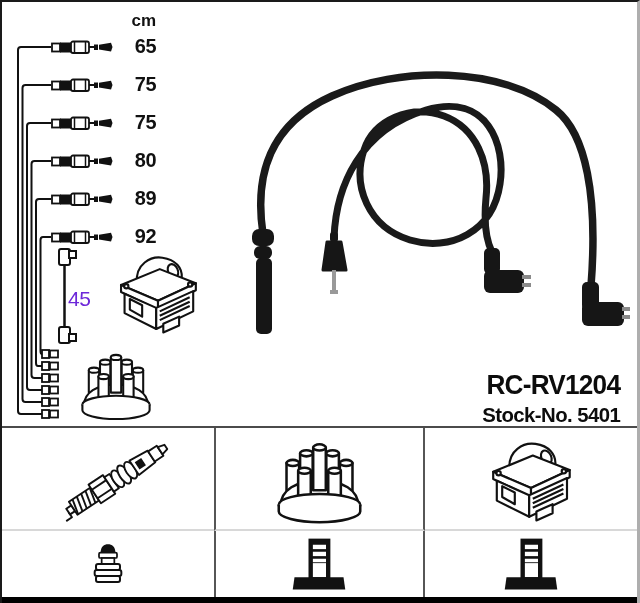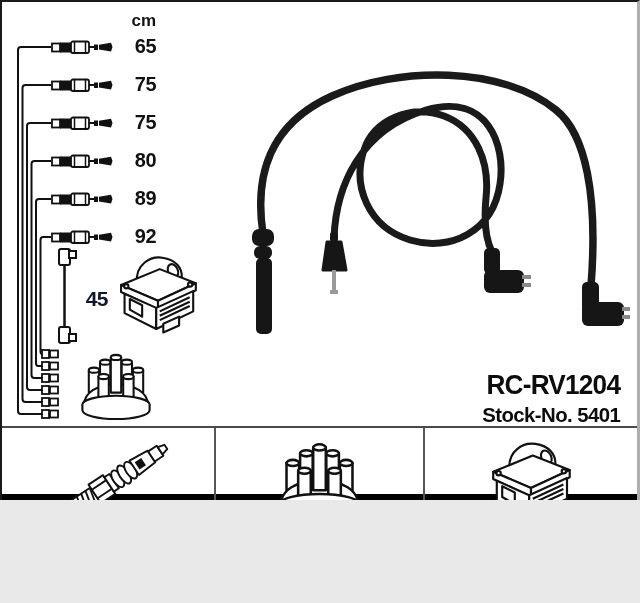--- a/index.html
+++ b/index.html
@@ -1,31 +1,31 @@
 <!DOCTYPE html>
 <html><head>
 <meta charset="utf-8">
 <style>
   html,body{margin:0;padding:0;background:#e9e9e9;}
   *{box-sizing:border-box;}
   .frame{
-    position:relative;width:640px;height:500px;margin:0 auto;background:#fff;
+    position:relative;width:640px;height:603px;margin:0 auto;background:#fff;
     border-left:2px solid #1a1a1a;border-top:2px solid #1a1a1a;border-right:3px solid #aeaeae;
     font-family:"Liberation Sans",sans-serif;overflow:hidden;
   }
   .diag-svg{position:absolute;left:0;top:0;}
   .photo-svg{position:absolute;left:228px;top:44px;}
   .num{
     position:absolute;width:50px;text-align:right;font-weight:700;color:#111;
     font-size:21px;letter-spacing:-0.5px;transform:scaleX(0.95);transform-origin:right;
   }
   .unit{position:absolute;left:104px;top:9px;width:50px;text-align:right;
     font-weight:700;font-size:17px;color:#111;}
-  .coil-len{position:absolute;left:66px;top:285px;width:40px;text-align:right;
-    font-weight:700;font-size:21px;color:#0f172a;letter-spacing:-0.5px;}
+  .coil-len{position:absolute;left:66px;top:285px;width:40px;text-align:left;
+    font-weight:400;font-size:21px;color:#6d28d9;letter-spacing:-0.5px;}
   .codes{position:absolute;right:17px;top:368px;text-align:right;color:#0c0c0c;}
   .part-no{font-size:27px;font-weight:700;letter-spacing:-0.8px;transform:scaleX(0.97);transform-origin:right;}
   .stock-no{font-size:21px;font-weight:700;letter-spacing:-0.6px;margin-top:2px;transform:scaleX(0.97);transform-origin:right;}
   .grid{
     position:absolute;left:0;right:0;top:424px;bottom:0;
     border-top:2px solid #4b4b4b;border-bottom:6px solid #000;
     display:grid;grid-template-columns:1fr 1fr 1fr;grid-template-rows:103px 1fr;
   }
   .cell{display:flex;align-items:center;justify-content:center;overflow:hidden;}
   .c-midcol{border-left:2px solid #565656;border-right:2px solid #565656;}

